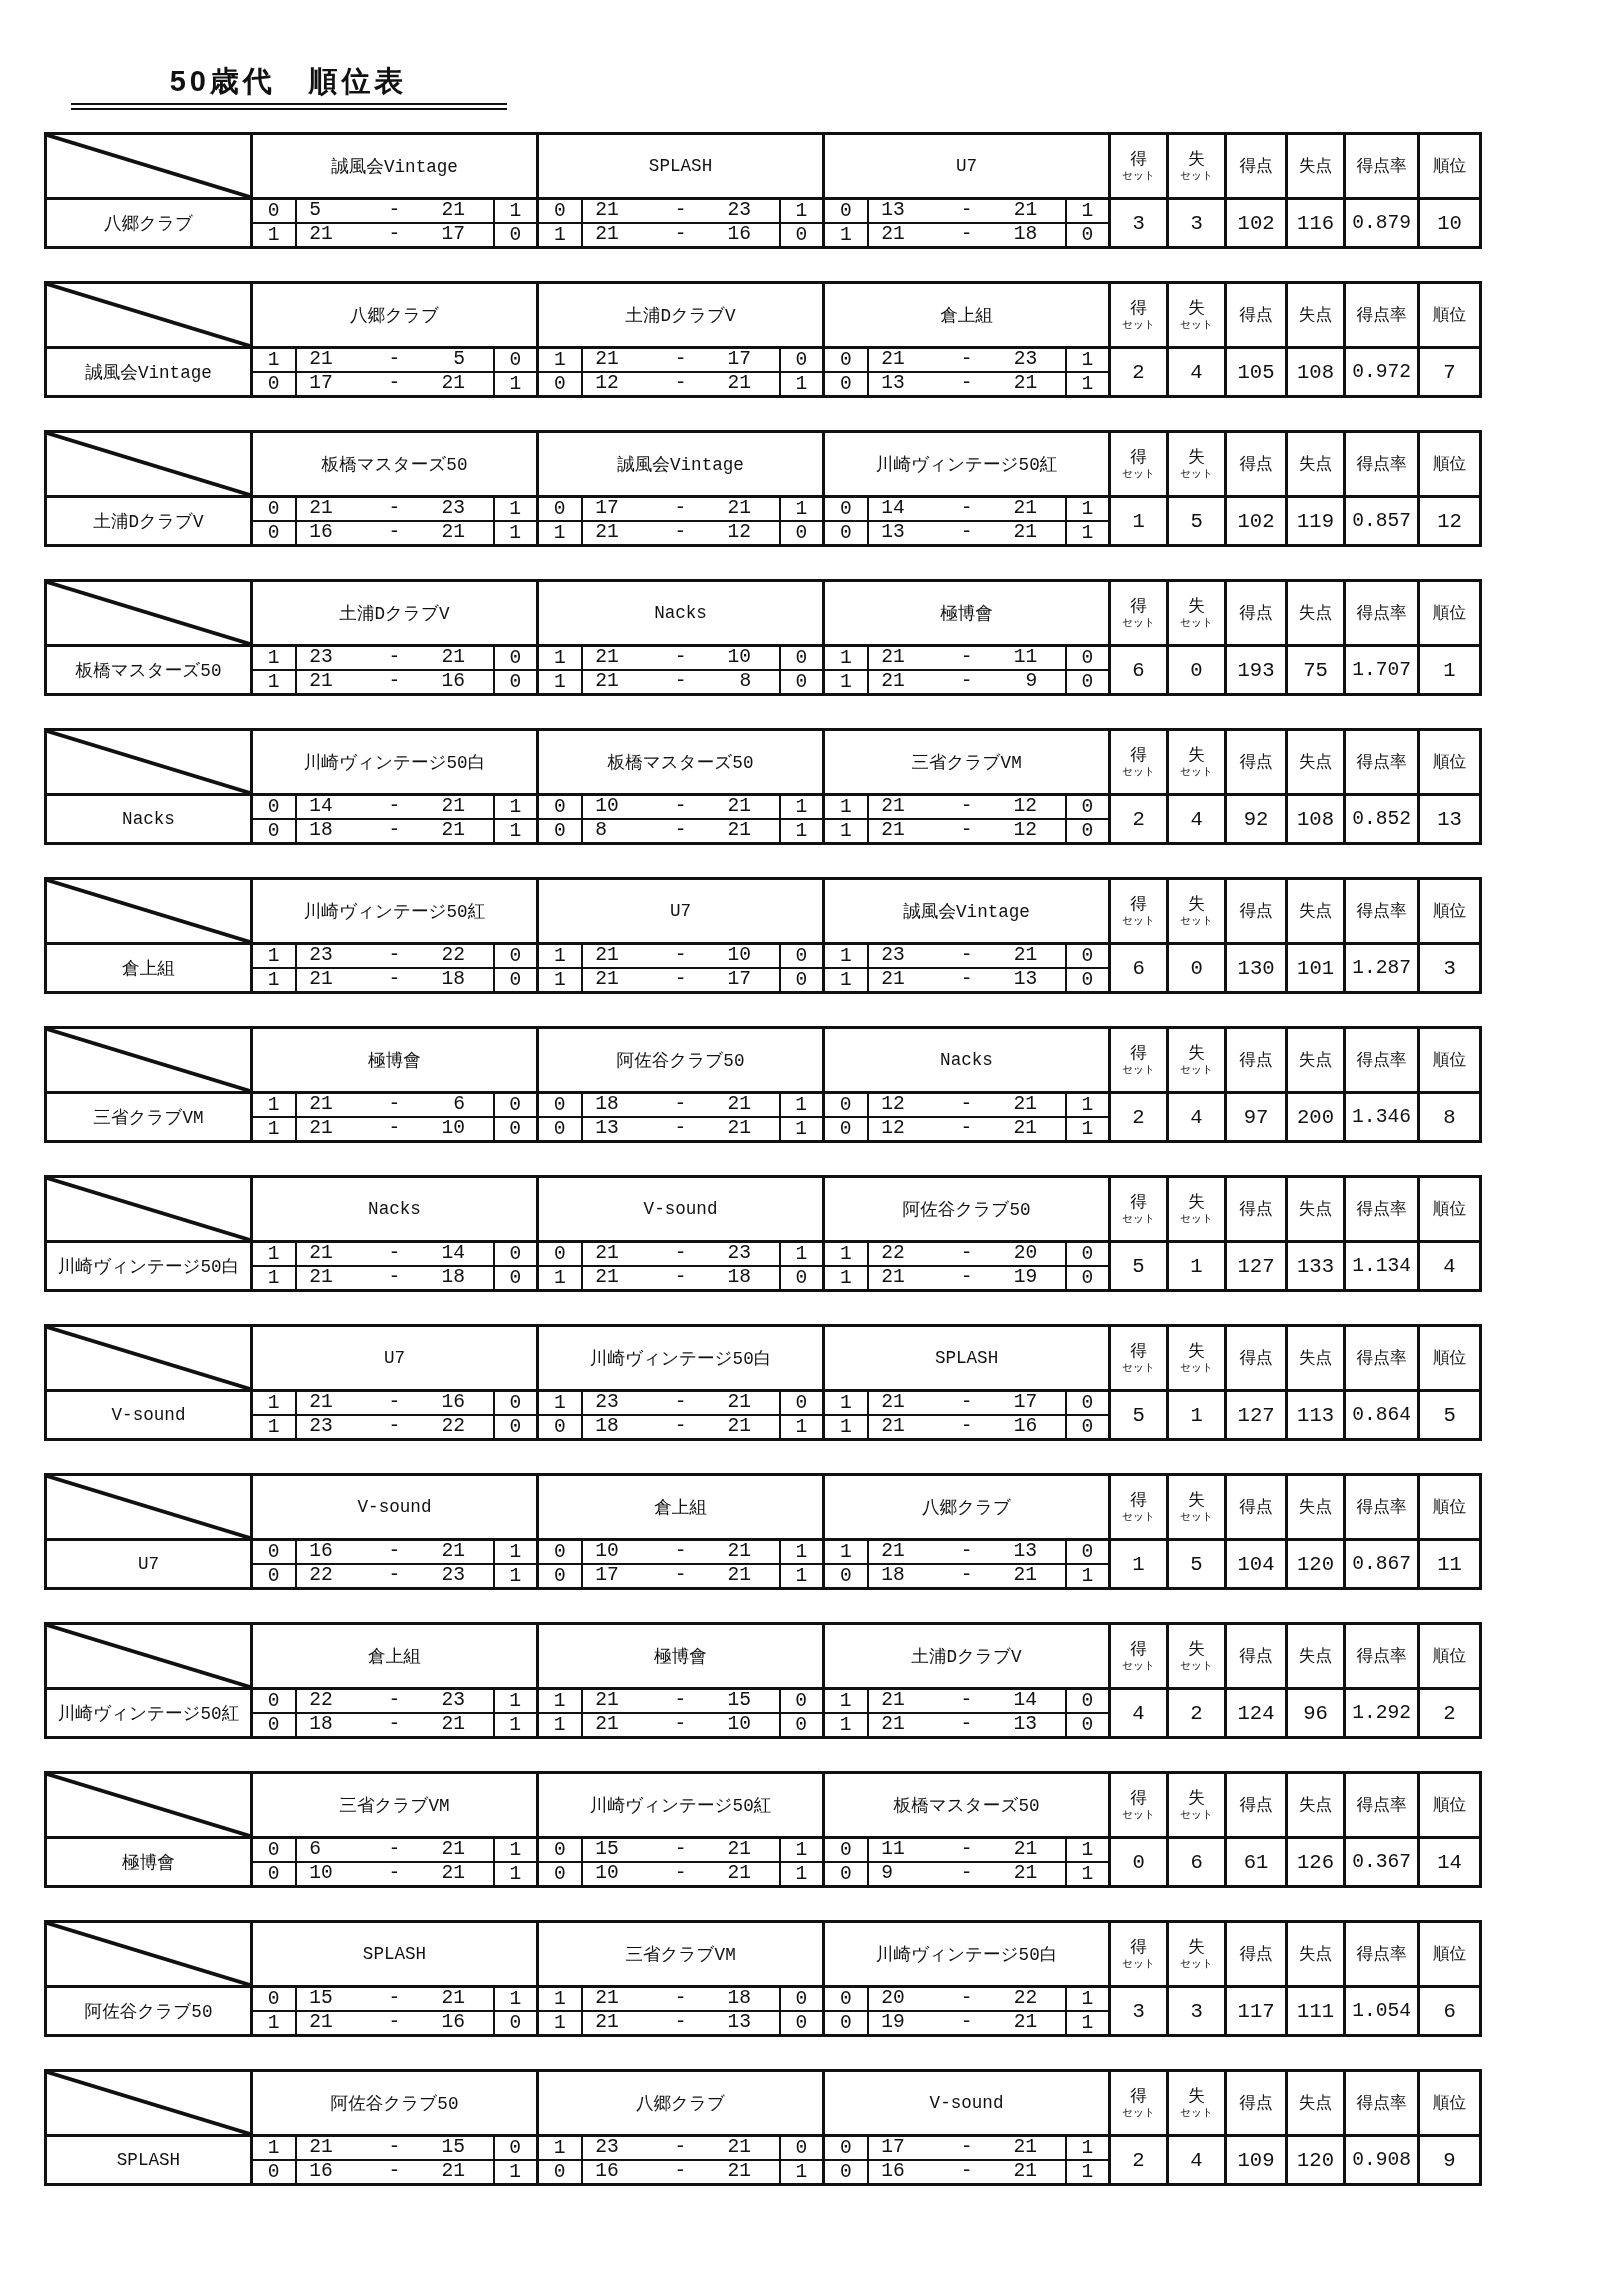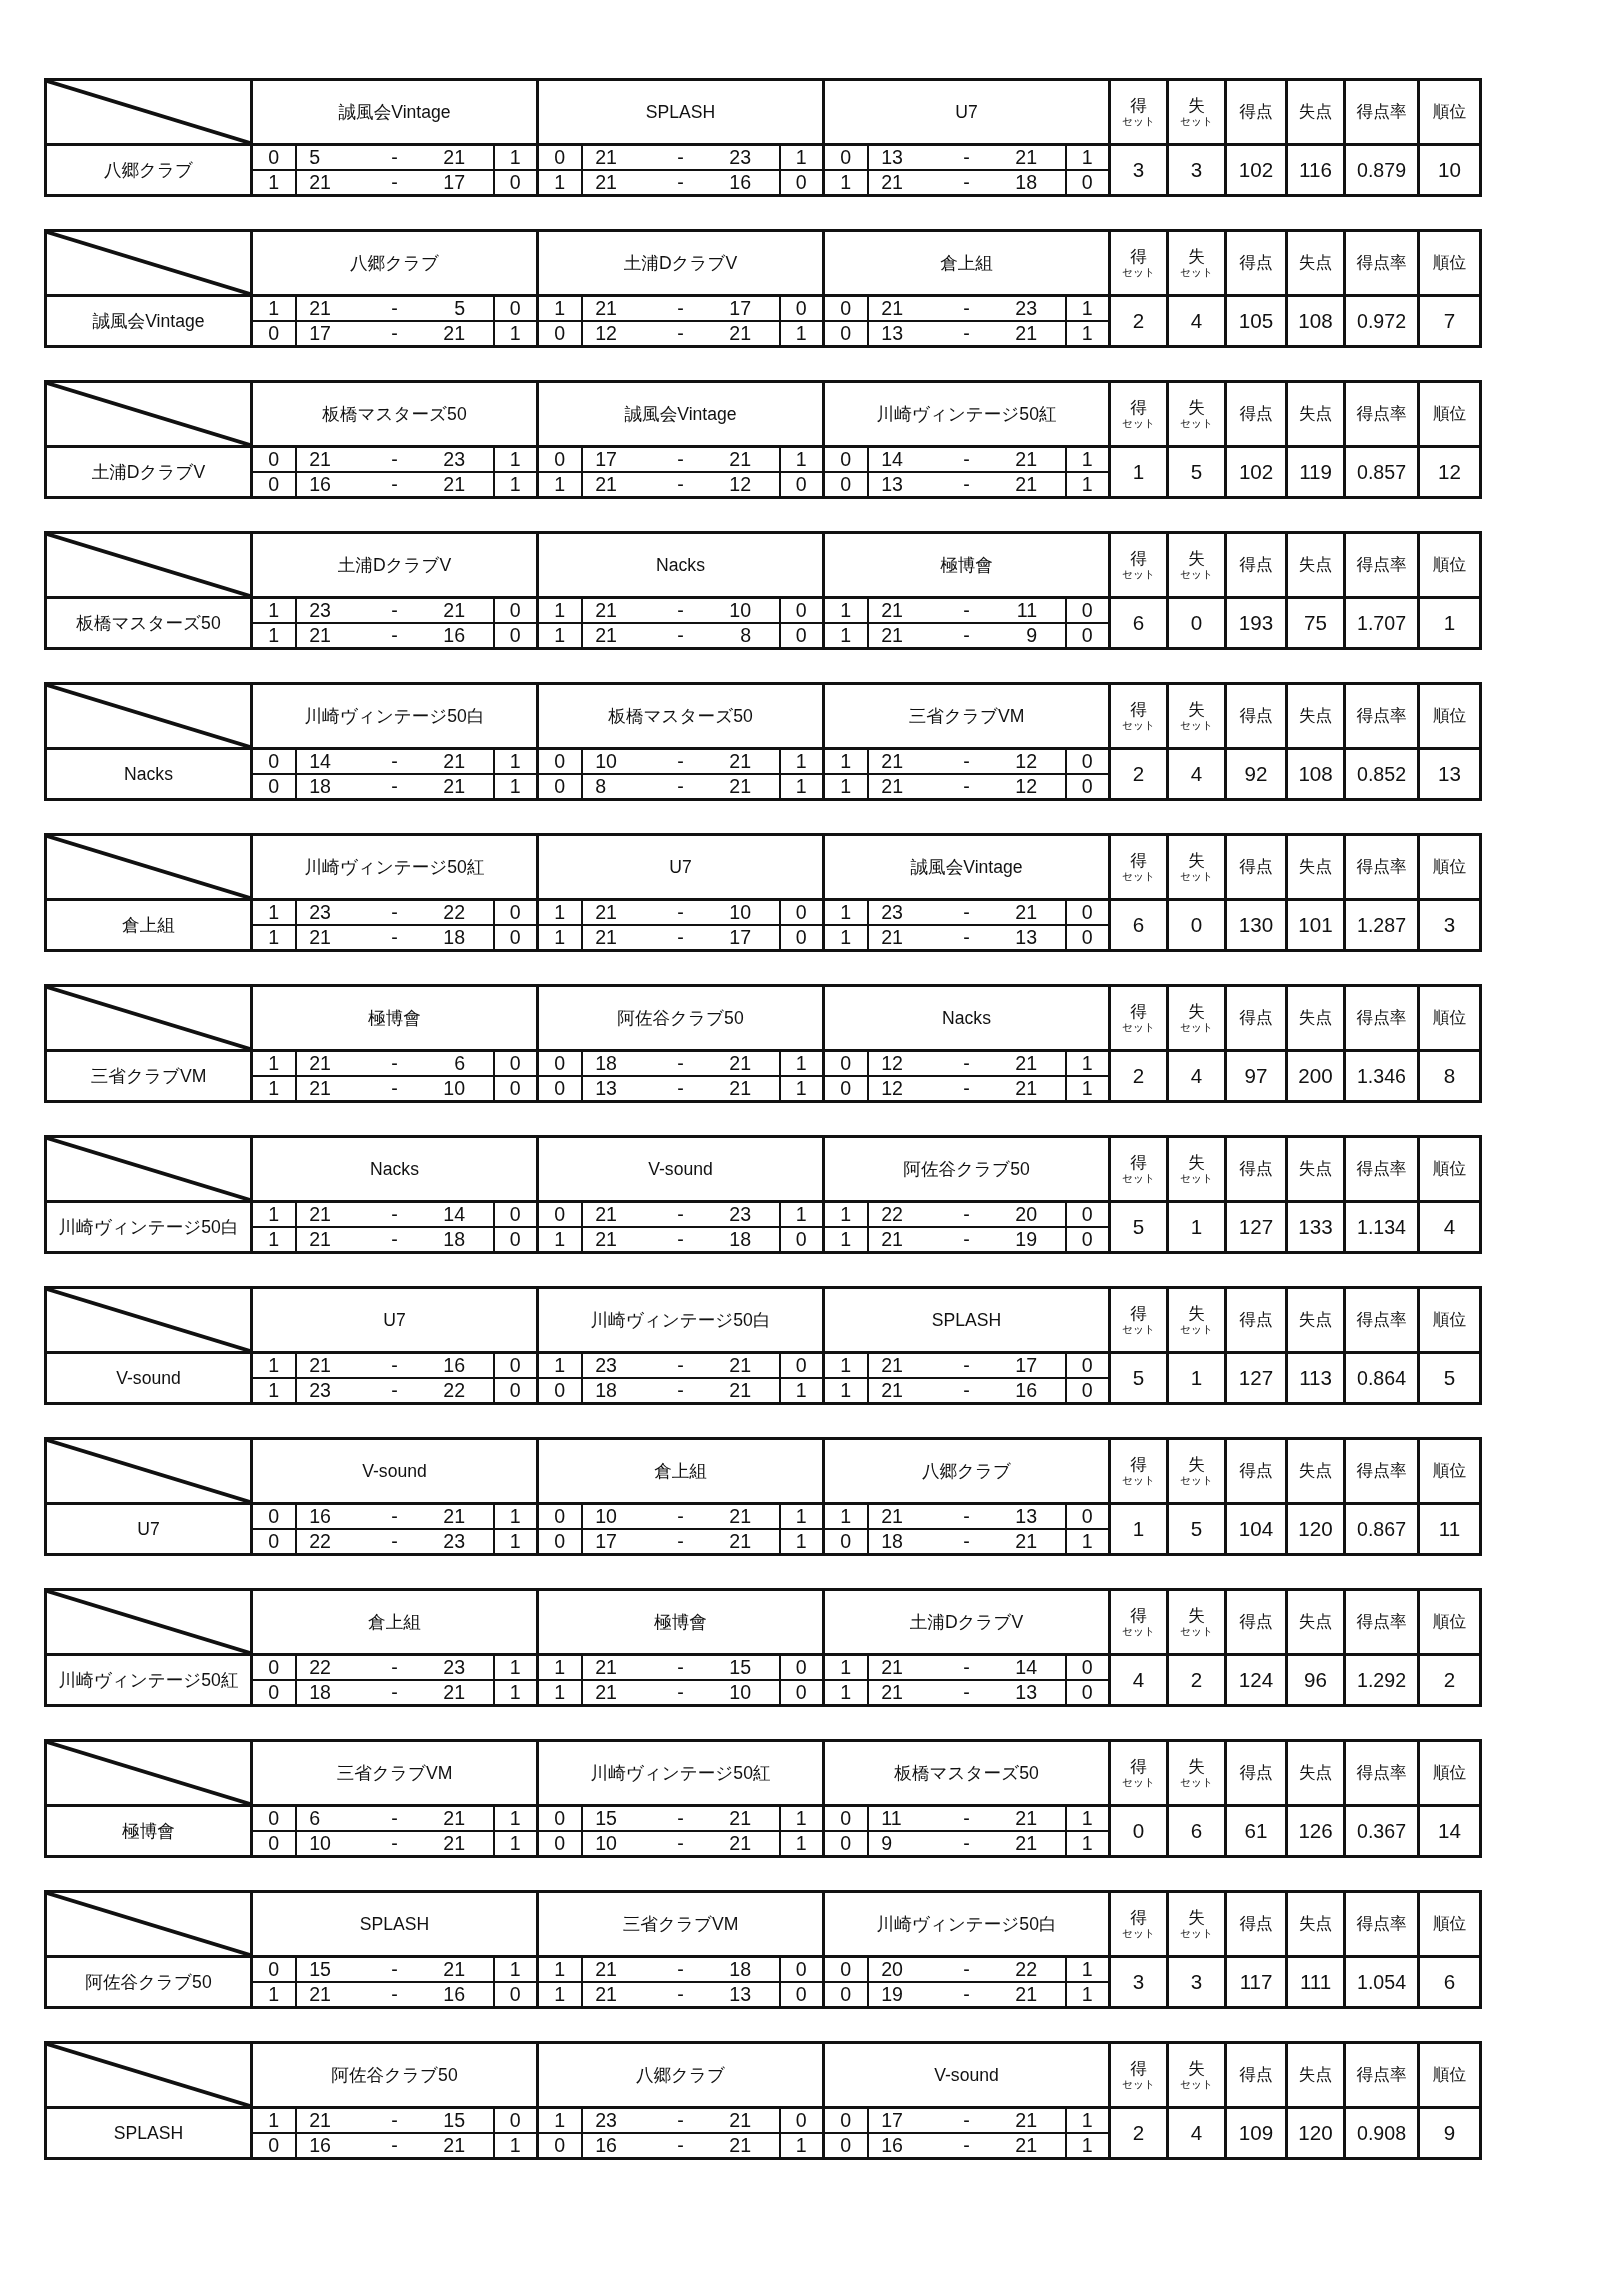--- a/index.html
+++ b/index.html
@@ -27,21 +27,21 @@
     line-height: 1.1;
     white-space: pre;
   }
   .title-underline {
     margin-top: 5.9px;
     height: 6.9px;
     box-sizing: border-box;
     border-top: 2px solid #111;
     border-bottom: 2px solid #111;
   }
-  .blocks { margin-top: 34px; }
+  .blocks { margin-top: 22px; font-family: Liberation Mono, monospace; }
 
   table.block {
     border-collapse: collapse;
     table-layout: fixed;
     width: 1435px;
     border: 3.9px solid #111;
     margin-bottom: 32px;
     background: #fff;
   }
   table.block td {
@@ -77,20 +77,24 @@
     line-height: 1;
   }
   .sL { text-align: left;  padding-left: 12.7px; }
   .sD { text-align: center; }
   .sR { text-align: right; padding-right: 27.4px; }
 </style>
 </head>
 <body>
 
 <div class="page">
+  <div class="title-wrap">
+    <div class="title">50歳代　順位表</div>
+    <div class="title-underline"></div>
+  </div>
   <div class="blocks">
   <table class="block">
     <colgroup>
       <col style="width:206px">
       <col style="width:44px">
           <col style="width:198px">
           <col style="width:44px">
       <col style="width:44px">
           <col style="width:198px">
           <col style="width:44px">

